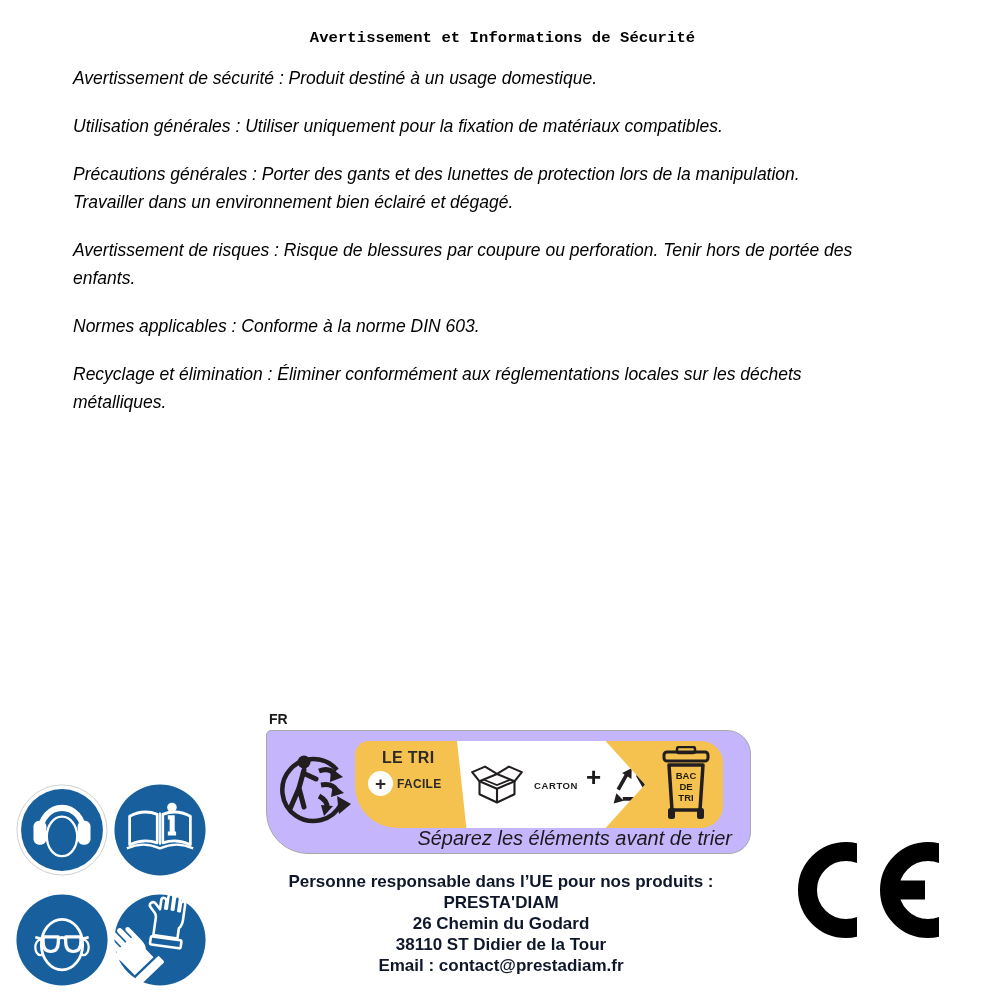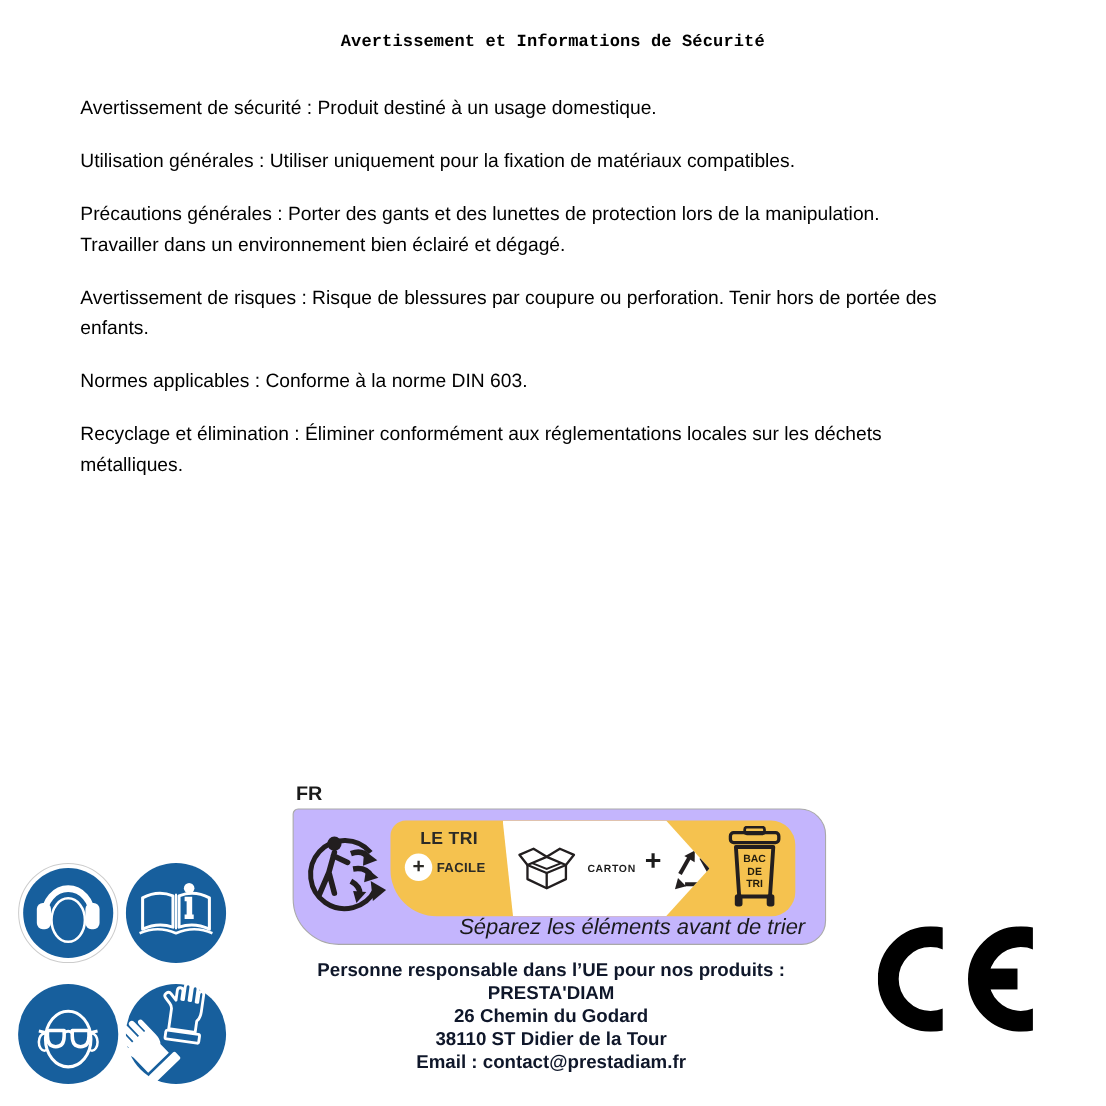--- a/index.html
+++ b/index.html
@@ -1,30 +1,30 @@
 <!DOCTYPE html>
 <html><head>
 <meta charset="utf-8">
 <style>
   html,body{margin:0;padding:0;background:#fff;}
   #screen{position:relative;width:1005px;height:1005px;background:#ffffff;overflow:hidden;
           font-family:"Liberation Sans",sans-serif;color:#111;}
   .title{position:absolute;top:29px;left:0;width:100%;text-align:center;
          font-size:15.5px;font-weight:bold;letter-spacing:.1px;color:#000;font-family:Liberation Mono, monospace;}
-  .body-text{position:absolute;left:73px;top:84px;width:897px;}
+  .body-text{position:absolute;left:73px;top:64px;width:897px;font-style:italic;}
   .body-text p{margin:0 0 20px 0;font-size:17.5px;line-height:28px;white-space:pre-line;color:#000;}
 
   
   .icons-grid{position:absolute;left:16px;top:784px;display:grid;
               grid-template-columns:92px 92px;grid-auto-rows:92px;column-gap:6px;row-gap:18px;}
   .icons-grid svg{display:block;}
 
   
   .infotri{position:absolute;left:266px;top:711px;width:470px;}
-  .fr{font-size:18px;font-weight:bold;color:#1a1a1a;margin-left:3px;}
+  .fr{font-size:14px;font-weight:bold;color:#1a1a1a;margin-left:3px;}
   .tri-box{position:relative;margin-top:3px;width:467px;height:122px;background:#c4b5fd;
            border:1.5px solid #a9a9a9;border-radius:5px 24px 22px 42px;padding-left:16px;}
   .triman{position:absolute;left:10px;top:13px;}
   .band{position:absolute;left:88px;top:10px;width:368px;height:87px;background:#F5C24F;
         border-radius:14px 22px 22px 42px;}
   .headline{position:absolute;left:13px;top:9px;line-height:1;color:#2b2a26;}
   .headline .l1{font-size:16px;font-weight:800;letter-spacing:.3px;display:block;margin-left:14px;}
   .headline .l2{display:flex;align-items:center;margin-top:5px;}
   .plus-circle{width:25px;height:25px;border-radius:50%;background:#fff;display:flex;
                align-items:center;justify-content:center;font-size:19px;font-weight:900;color:#2b2a26;}

